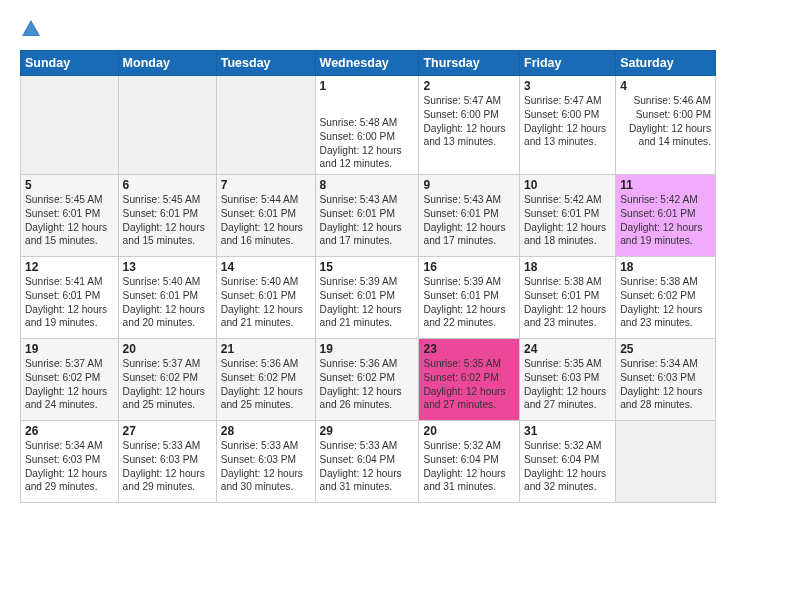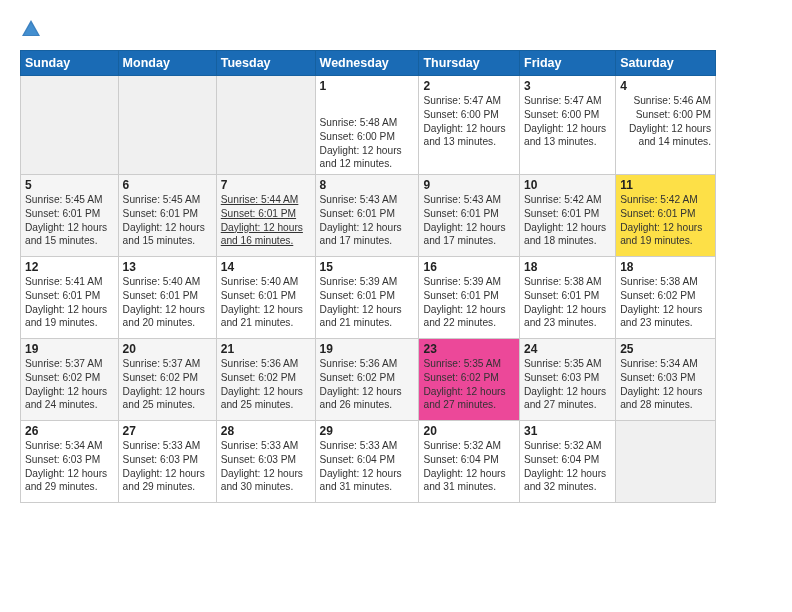--- a/index.html
+++ b/index.html
@@ -171,21 +171,21 @@
           </td>
           <td style="background: rgb(245, 245, 245);">
             <span class="day-number">6</span>
             <div class="cell-text" style="white-space: pre-line;">Sunrise: 5:45 AM
 Sunset: 6:01 PM
 Daylight: 12 hours
 and 15 minutes.</div>
           </td>
           <td style="background: rgb(245, 245, 245);">
             <span class="day-number">7</span>
-            <div class="cell-text" style="white-space: pre-line; text-decoration: underline;">Sunrise: 5:44 AM
+            <div class="cell-text" style="white-space: pre-line;">Sunrise: 5:44 AM
 Sunset: 6:01 PM
 Daylight: 12 hours
 and 16 minutes.</div>
           </td>
           <td style="background: rgb(245, 245, 245);">
             <span class="day-number">8</span>
             <div class="cell-text" style="white-space: pre-line;">Sunrise: 5:43 AM
 Sunset: 6:01 PM
 Daylight: 12 hours
 and 17 minutes.</div>
@@ -197,21 +197,21 @@
 Daylight: 12 hours
 and 17 minutes.</div>
           </td>
           <td style="background: rgb(245, 245, 245);">
             <span class="day-number">10</span>
             <div class="cell-text" style="white-space: pre-line;">Sunrise: 5:42 AM
 Sunset: 6:01 PM
 Daylight: 12 hours
 and 18 minutes.</div>
           </td>
-          <td style="background: #fde047;">
+          <td style="background: #f0abfc;">
             <span class="day-number">11</span>
             <div class="cell-text" style="white-space: pre-line;">Sunrise: 5:42 AM
 Sunset: 6:01 PM
 Daylight: 12 hours
 and 19 minutes.</div>
           </td>
         </tr>
         <tr>
           <td>
             <span class="day-number">12</span>

